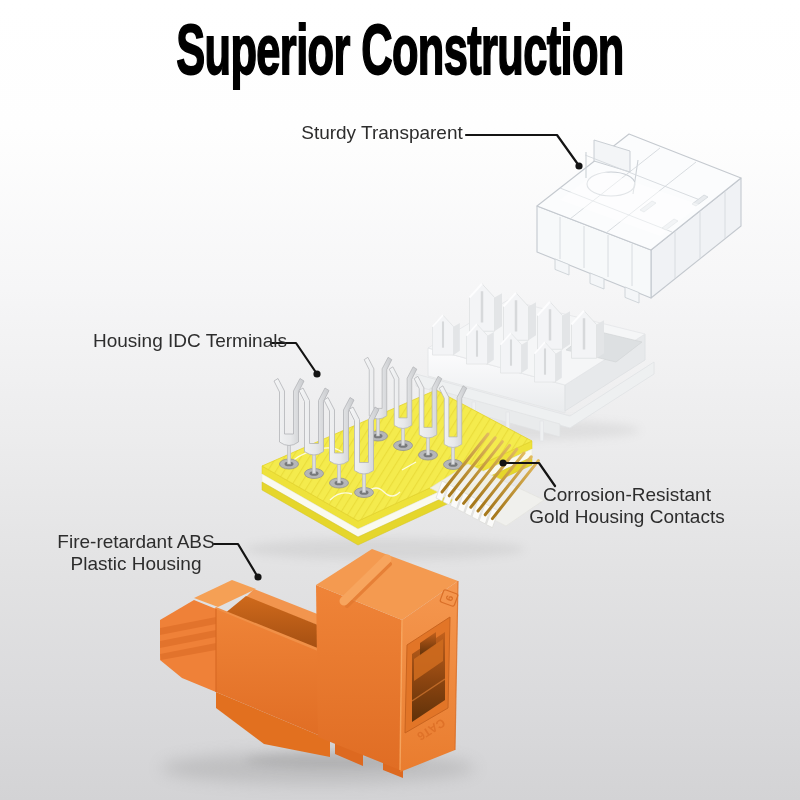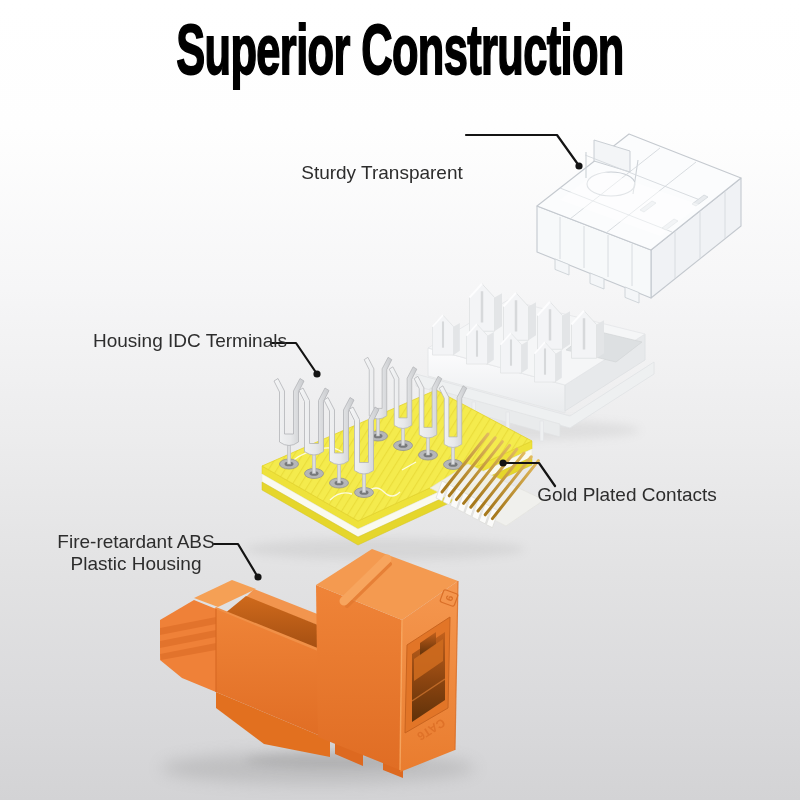--- a/index.html
+++ b/index.html
@@ -274,28 +274,29 @@
   <g fill="#141414" stroke="none">
     <circle cx="579" cy="166" r="3.6"></circle>
     <circle cx="317" cy="374" r="3.6"></circle>
     <circle cx="503" cy="463" r="3.6"></circle>
     <circle cx="258" cy="577" r="3.6"></circle>
   </g>
 </svg>
 
 <div class="title">Superior Construction</div>
 
-<div class="callout" style="left:262px;top:122px;margin-top:40px;">
+<div class="callout" style="left:262px;top:122px;">
   <span>Sturdy Transparent</span>
 </div>
 
 <div class="callout" style="left:70px;top:330px;">
   <span>Housing IDC Terminals</span>
 </div>
 
 <div class="callout" style="left:507px;top:484px;">
-  <span>Gold Plated Contacts</span>
+  <span>Corrosion-Resistant</span>
+  <span>Gold Housing Contacts</span>
 </div>
 
 <div class="callout" style="left:16px;top:531px;">
   <span>Fire-retardant ABS</span>
   <span>Plastic Housing</span>
 </div>
 
 </body></html>

